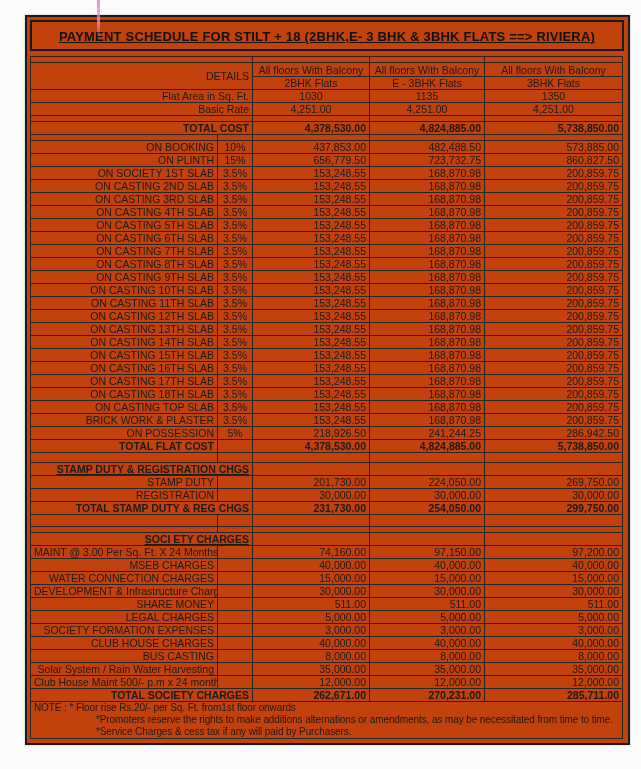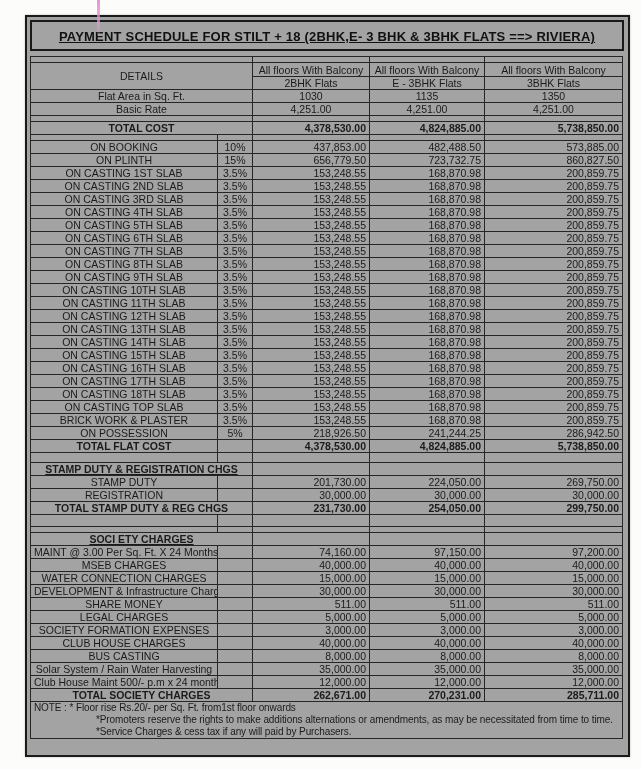--- a/index.html
+++ b/index.html
@@ -17,22 +17,22 @@
     width: 3px; height: 38px;
     background: linear-gradient(#e271cb 0%, #e998d6 55%, rgba(233,152,214,0) 100%);
     opacity: .75;
     z-index: 5;
   }
   .doc {
     position: absolute;
     left: 25px; top: 15px;
     width: 605px;
     border: 2px solid #1a1a1a;
-    background: #a3a3a3;
-    padding: 3px 4px 16px 3px;
+    background: #c2410c;
+    padding: 3px 4px 4px 3px;
     box-shadow: 0 0 2px rgba(0,0,0,.25);
   }
   .title-box {
     border: 2px solid #1a1a1a;
     text-align: center;
     padding: 5px 0 4px;
     margin-bottom: 5px;
   }
   .page-title {
     font-weight: bold;
@@ -51,21 +51,21 @@
   }
   table.sched td {
     border: 1px solid #262626;
     padding: 0 3px;
     height: 13px;
     line-height: 12px;
     white-space: nowrap;
     overflow: hidden;
     vertical-align: middle;
   }
-  td.lbl { text-align: center; }
+  td.lbl { text-align: right; }
   td.pct { text-align: center; padding: 0 1px; }
   td.val { text-align: right; }
   td.ctr { text-align: center; }
   .b  { font-weight: bold; }
   .u  { text-decoration: underline; }
   tr.thin td { height: 6px; }
   tr.gap  td { height: 10px; }
   tr.gap2 td { height: 12px; }
   tr.hdr1 td { height: 14px; }
   td.note-cell {
@@ -161,21 +161,21 @@
 
   <tr>
     <td class="lbl">ON PLINTH</td>
     <td class="pct">15%</td>
     <td class="val">656,779.50</td>
     <td class="val">723,732.75</td>
     <td class="val">860,827.50</td>
   </tr>
 
   <tr>
-    <td class="lbl">ON CASTING 1ST SLAB</td>
+    <td class="lbl">ON SOCIETY 1ST SLAB</td>
     <td class="pct">3.5%</td>
     <td class="val">153,248.55</td>
     <td class="val">168,870.98</td>
     <td class="val">200,859.75</td>
   </tr>
 
   <tr>
     <td class="lbl">ON CASTING 2ND SLAB</td>
     <td class="pct">3.5%</td>
     <td class="val">153,248.55</td>

